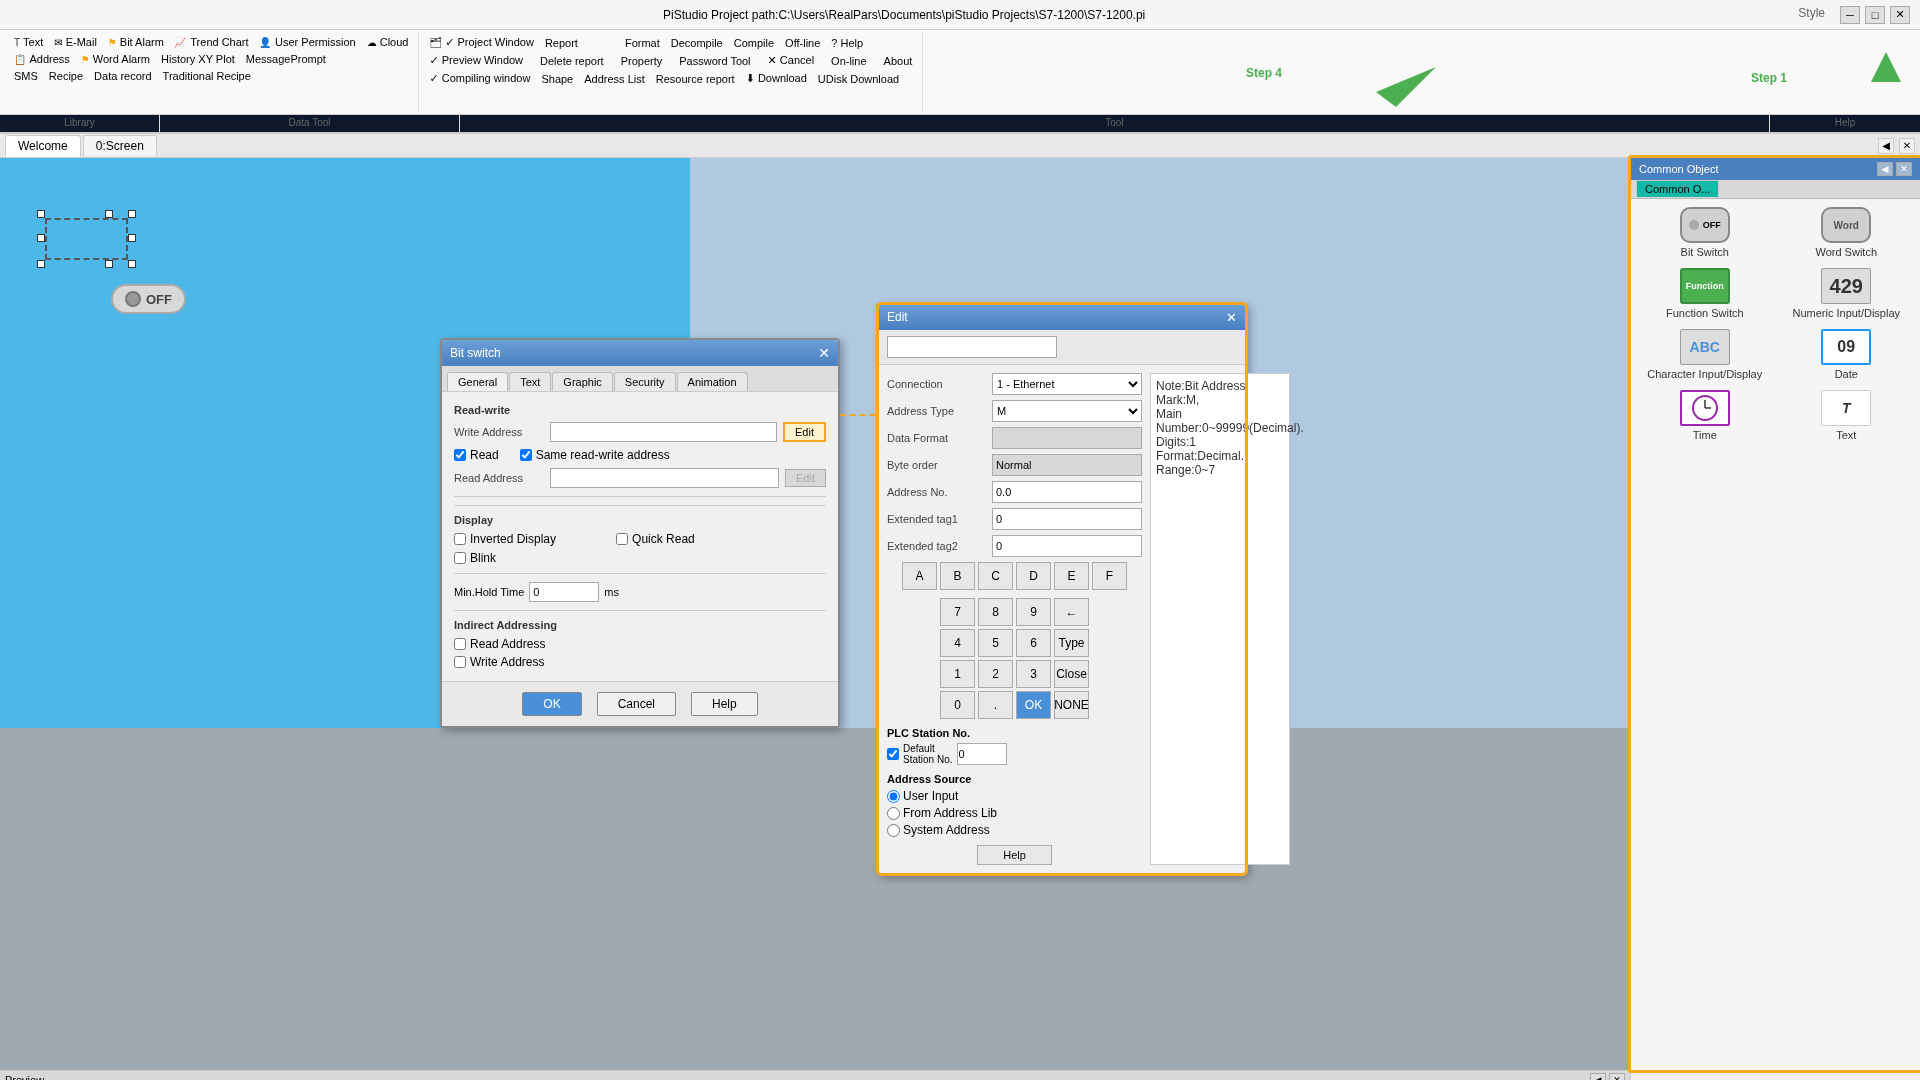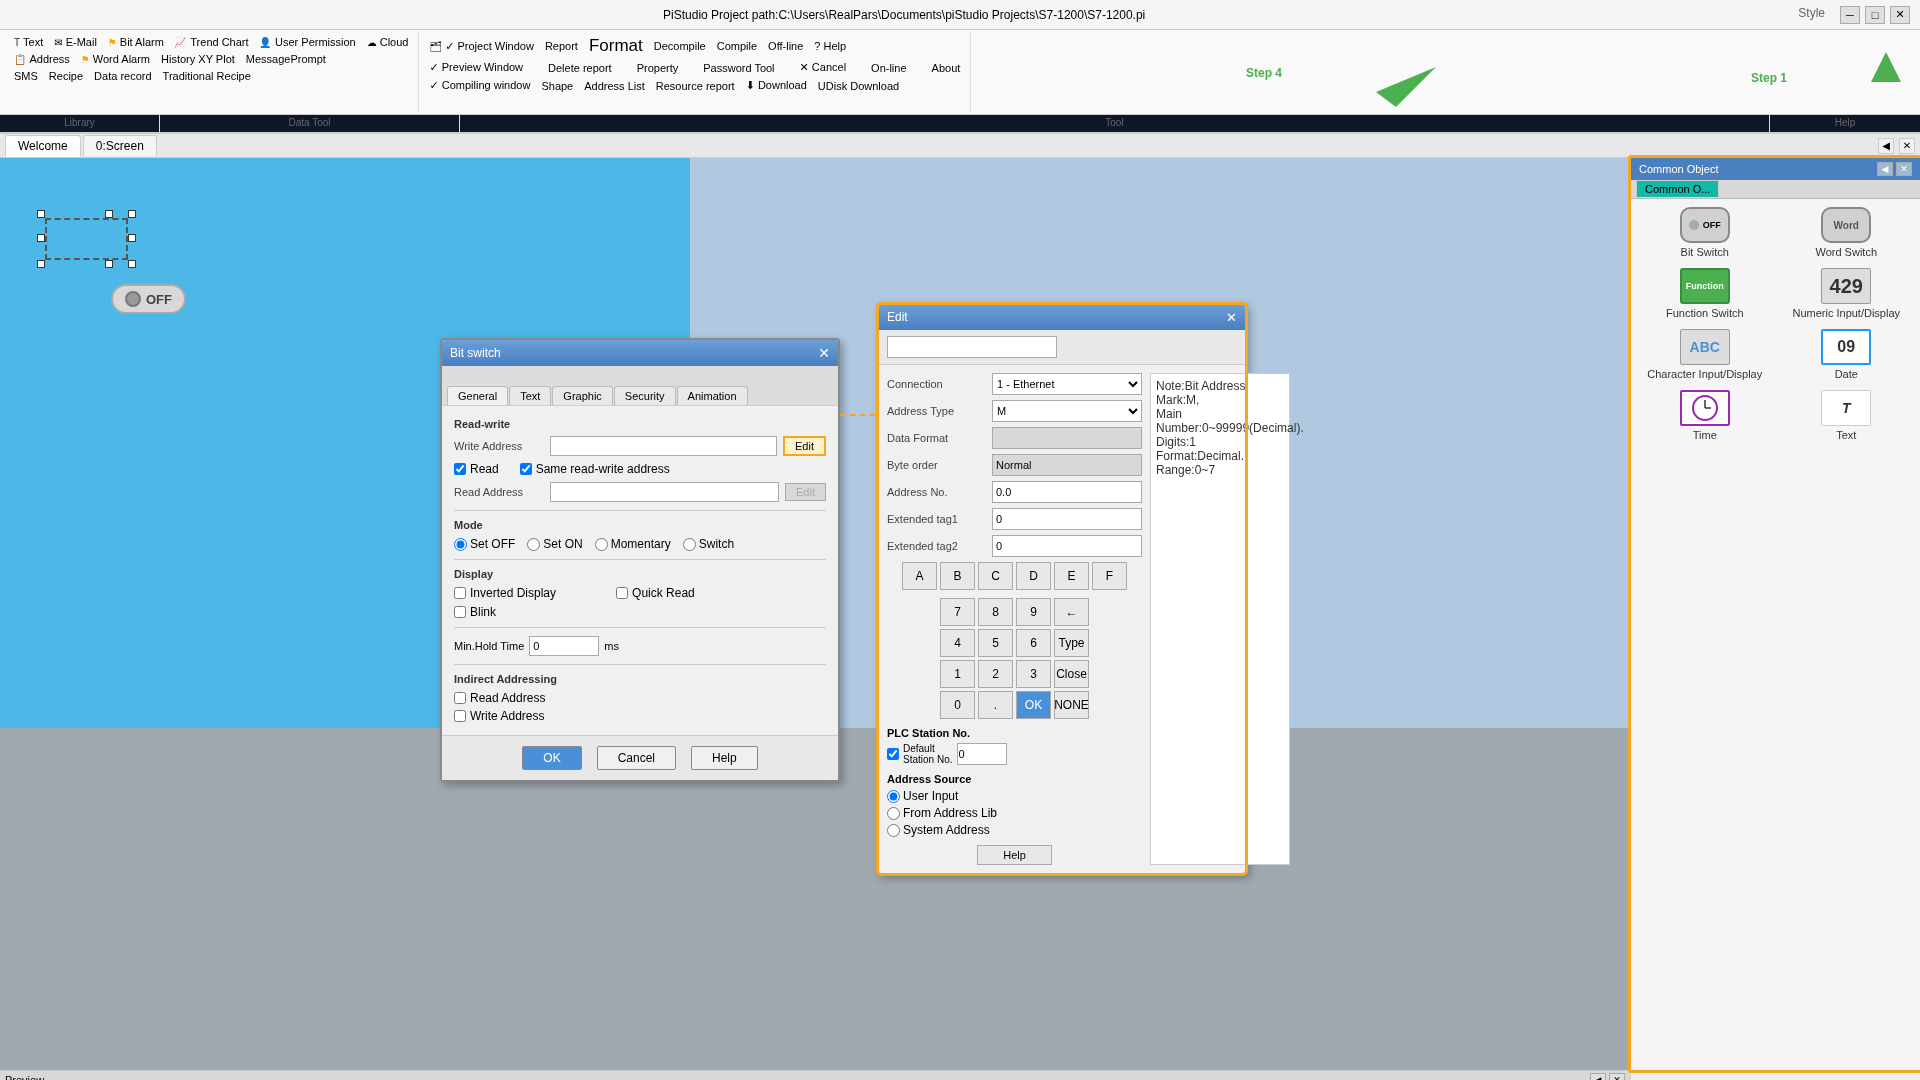--- a/index.html
+++ b/index.html
@@ -48,21 +48,21 @@
     .dialog-title-bar {
       background: linear-gradient(to bottom, #6a9fd8, #4a7fc0);
       color: white;
       padding: 5px 8px;
       display: flex;
       justify-content: space-between;
       align-items: center;
       border-radius: 2px 2px 0 0;
     }
     .dialog-close { cursor: pointer; font-size: 14px; color: white; background: none; border: none; }
-    .dialog-tabs { display: flex; background: #ddd; border-bottom: 1px solid #ccc; padding-top: 20px; padding-left: 5px; gap: 1px; }
+    .dialog-tabs { display: flex; background: #ddd; border-bottom: 1px solid #ccc; padding-top: 6px; padding-left: 5px; gap: 1px; }
     .dialog-tab { padding: 3px 10px; cursor: pointer; border: 1px solid #bbb; background: #e8e8e8; border-bottom: none; border-radius: 3px 3px 0 0; font-size: 11px; }
     .dialog-tab.active { background: #f0f0f0; }
     .dialog-body { padding: 12px; }
     .section-title { font-weight: bold; font-size: 11px; margin-bottom: 6px; color: #333; }
     .form-row { display: flex; align-items: center; gap: 6px; margin-bottom: 6px; }
     .form-label { font-size: 11px; color: #444; min-width: 90px; }
     .form-input { flex: 1; height: 20px; border: 1px solid #aaa; background: white; padding: 1px 4px; font-size: 11px; }
     .edit-btn { padding: 2px 10px; background: #e8e8e8; border: 1px solid #aaa; cursor: pointer; font-size: 11px; }
     .checkbox-label { display: flex; align-items: center; gap: 4px; font-size: 11px; cursor: pointer; }
     .checkbox-label input { width: 12px; height: 12px; }
@@ -202,36 +202,36 @@
     <div style="display:flex;flex-direction:column;border-right:1px solid #ddd;padding:2px 5px;min-width:300px;">
       <div style="display:flex;flex-wrap:wrap;gap:1px;">
         <div class="ribbon-btn">
           <span style="font-size:10px;">🗂</span>
           <span style="font-size:11px;">✓ Project Window</span>
         </div>
         <div class="ribbon-btn">
           <span style="font-size:11px;">Report</span>
         </div>
         <div class="ribbon-btn">
-          <span style="font-size:17px;">Format</span>
+          <span style="font-size:11px;margin-left:36px;">Format</span>
         </div>
         <div class="ribbon-btn">
           <span style="font-size:11px;">Decompile</span>
         </div>
         <div class="ribbon-btn">
           <span style="font-size:11px;">Compile</span>
         </div>
         <div class="ribbon-btn">
           <span style="font-size:11px;">Off-line</span>
         </div>
         <div class="ribbon-btn">
           <span style="font-size:11px;">? Help</span>
         </div>
       </div>
-      <div style="display:flex;flex-wrap:wrap;gap:15px;margin-top:1px;">
+      <div style="display:flex;flex-wrap:wrap;gap:7px;margin-top:1px;">
         <div class="ribbon-btn">
           <span style="font-size:11px;">✓ Preview Window</span>
         </div>
         <div class="ribbon-btn">
           <span style="font-size:11px;">Delete report</span>
         </div>
         <div class="ribbon-btn">
           <span style="font-size:11px;">Property</span>
         </div>
         <div class="ribbon-btn">
@@ -371,41 +371,20 @@
             </label>
           </div>
           <div class="form-row">
             <span class="form-label">Read Address</span>
             <input type="text" class="form-input" value="" style="width: 130px;">
             <button class="edit-btn" style="background:#d8d8d8;color:#aaa;">Edit</button>
           </div>
         </div>
         <div class="section-divider"></div>
 
-        <div>
-          <div class="section-title">Mode</div>
-          <div class="mode-row">
-            <label class="radio-label">
-              <input type="radio" name="mode" checked="" style="">
-              <span>Set OFF</span>
-            </label>
-            <label class="radio-label">
-              <input type="radio" name="mode" style="">
-              <span>Set ON</span>
-            </label>
-            <label class="radio-label">
-              <input type="radio" name="mode" style="">
-              <span>Momentary</span>
-            </label>
-            <label class="radio-label">
-              <input type="radio" name="mode" style="">
-              <span>Switch</span>
-            </label>
-          </div>
-        </div>
         <div class="section-divider"></div>
 
         <div class="display-section">
           <div class="section-title">Display</div>
           <div class="display-row">
             <label class="checkbox-label">
               <input type="checkbox" style="">
               <span>Inverted Display</span>
             </label>
             <label class="checkbox-label" style="margin-left:40px;">

